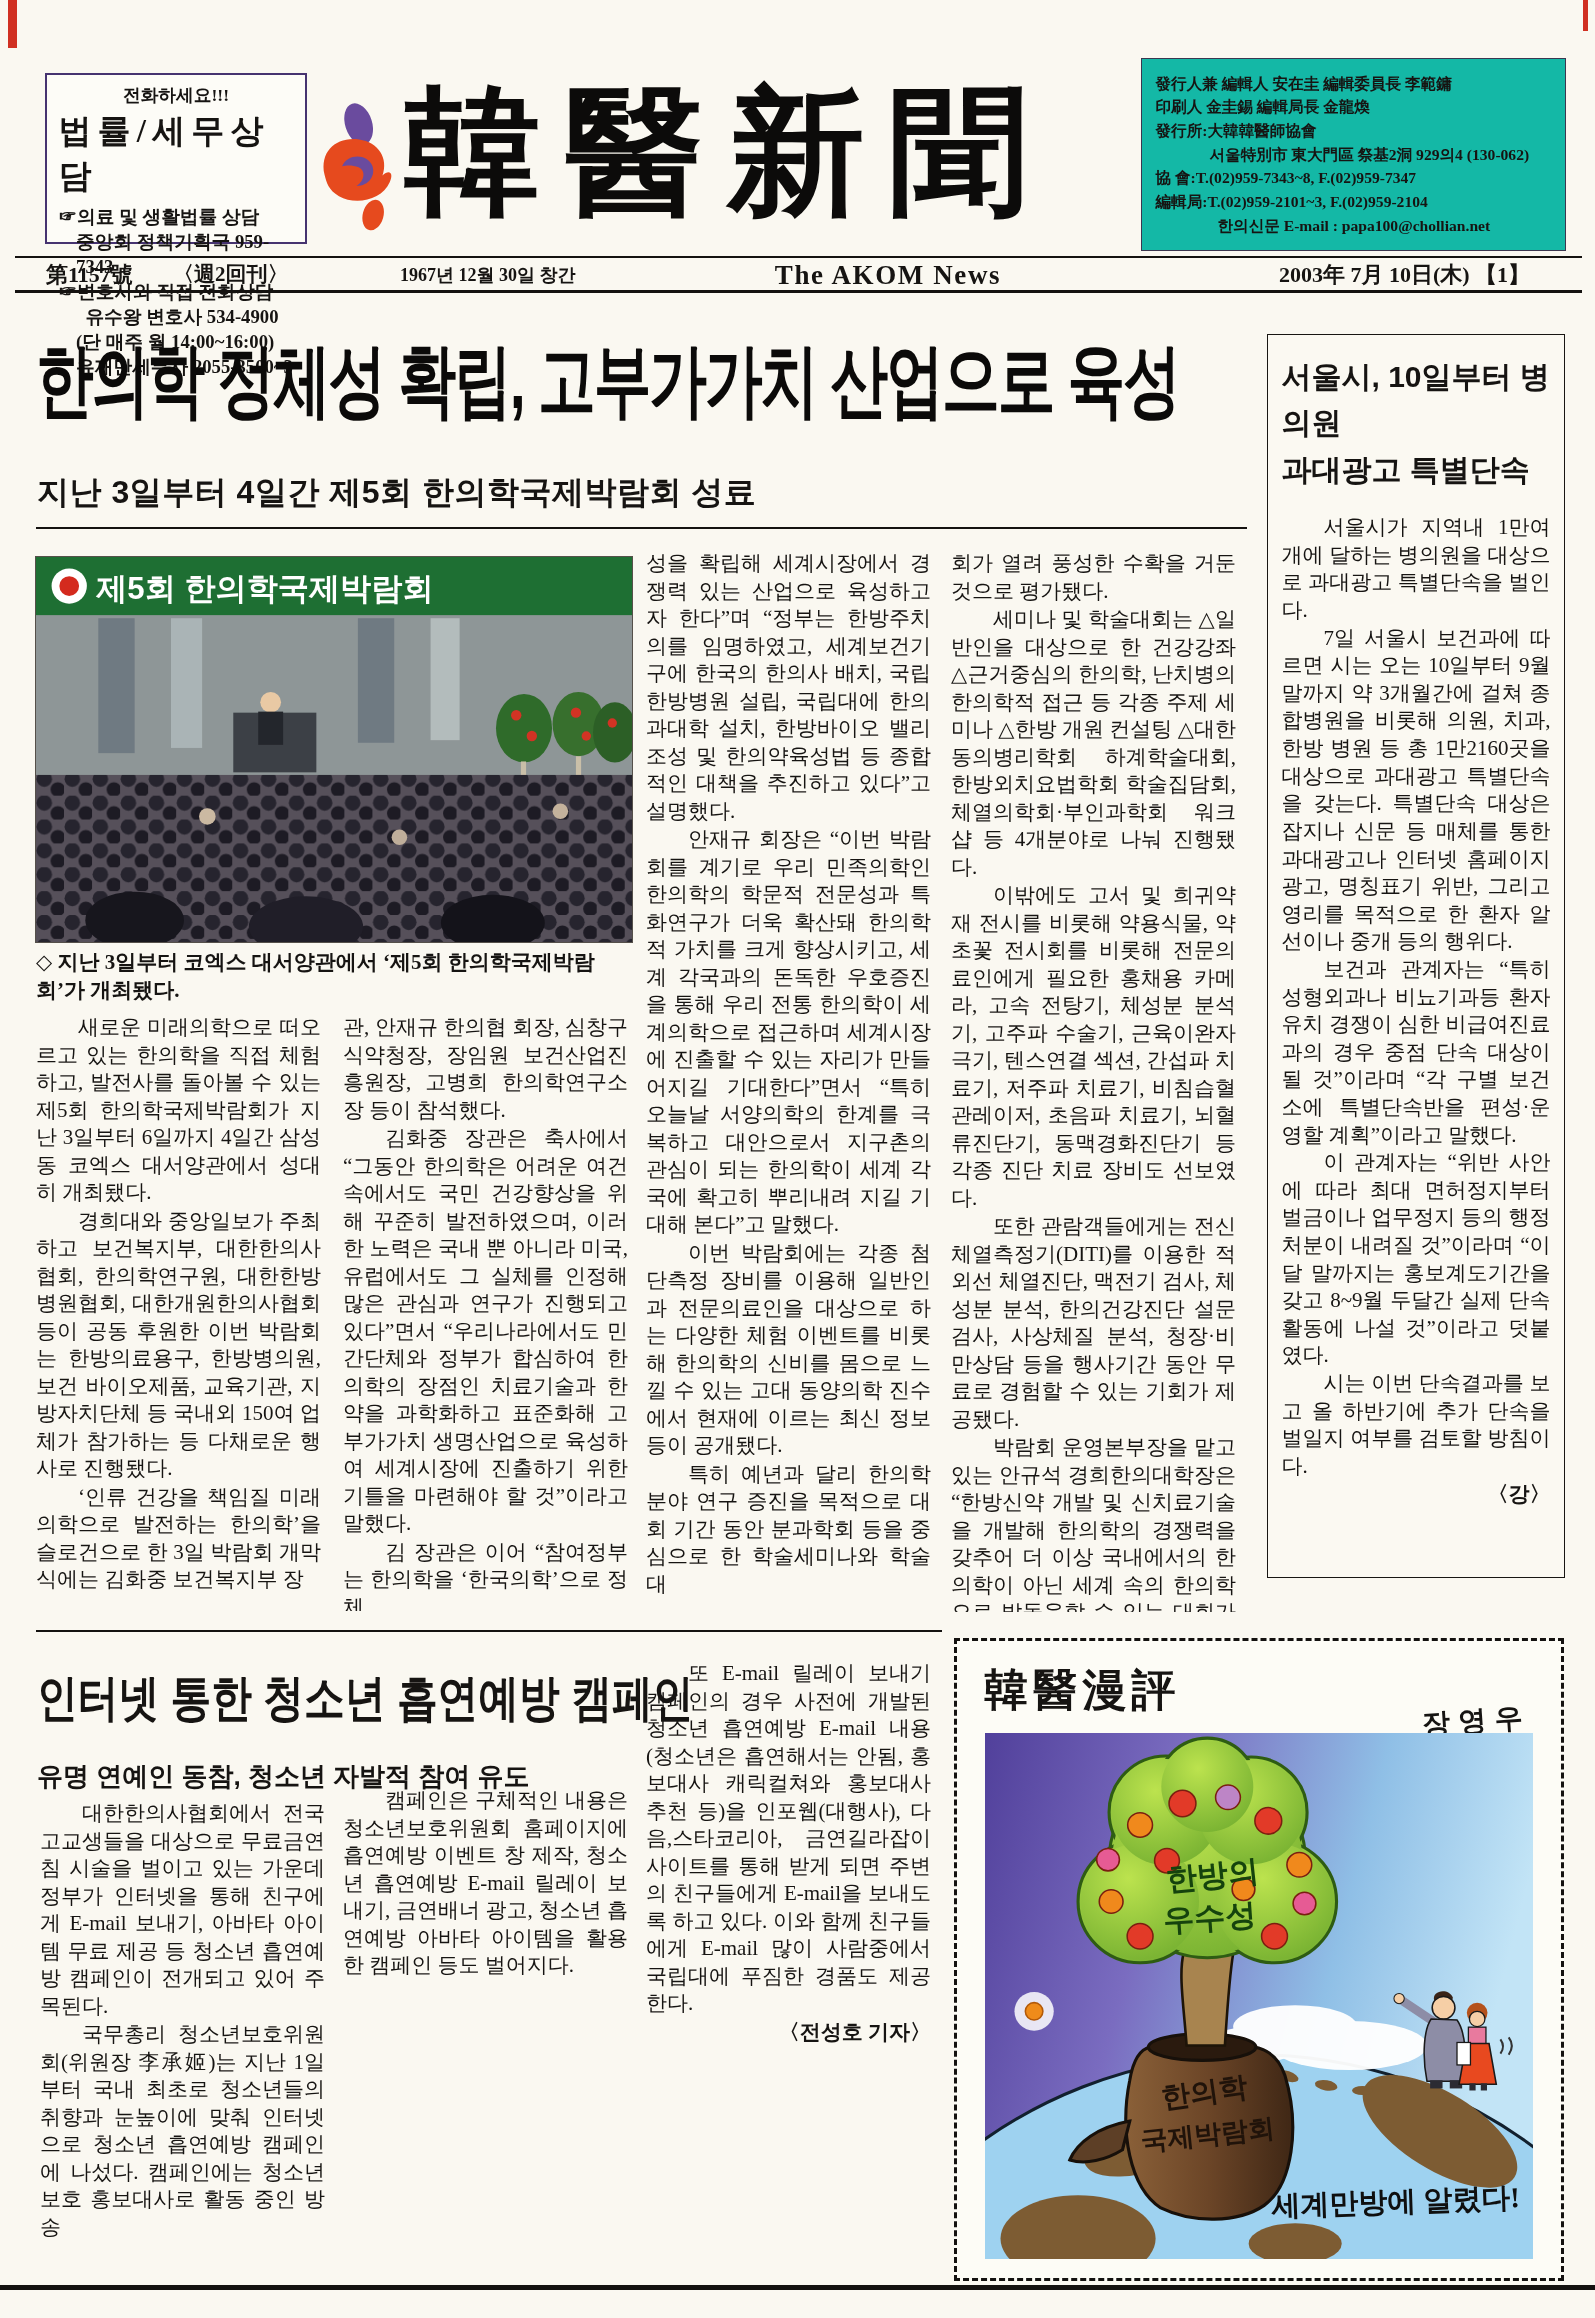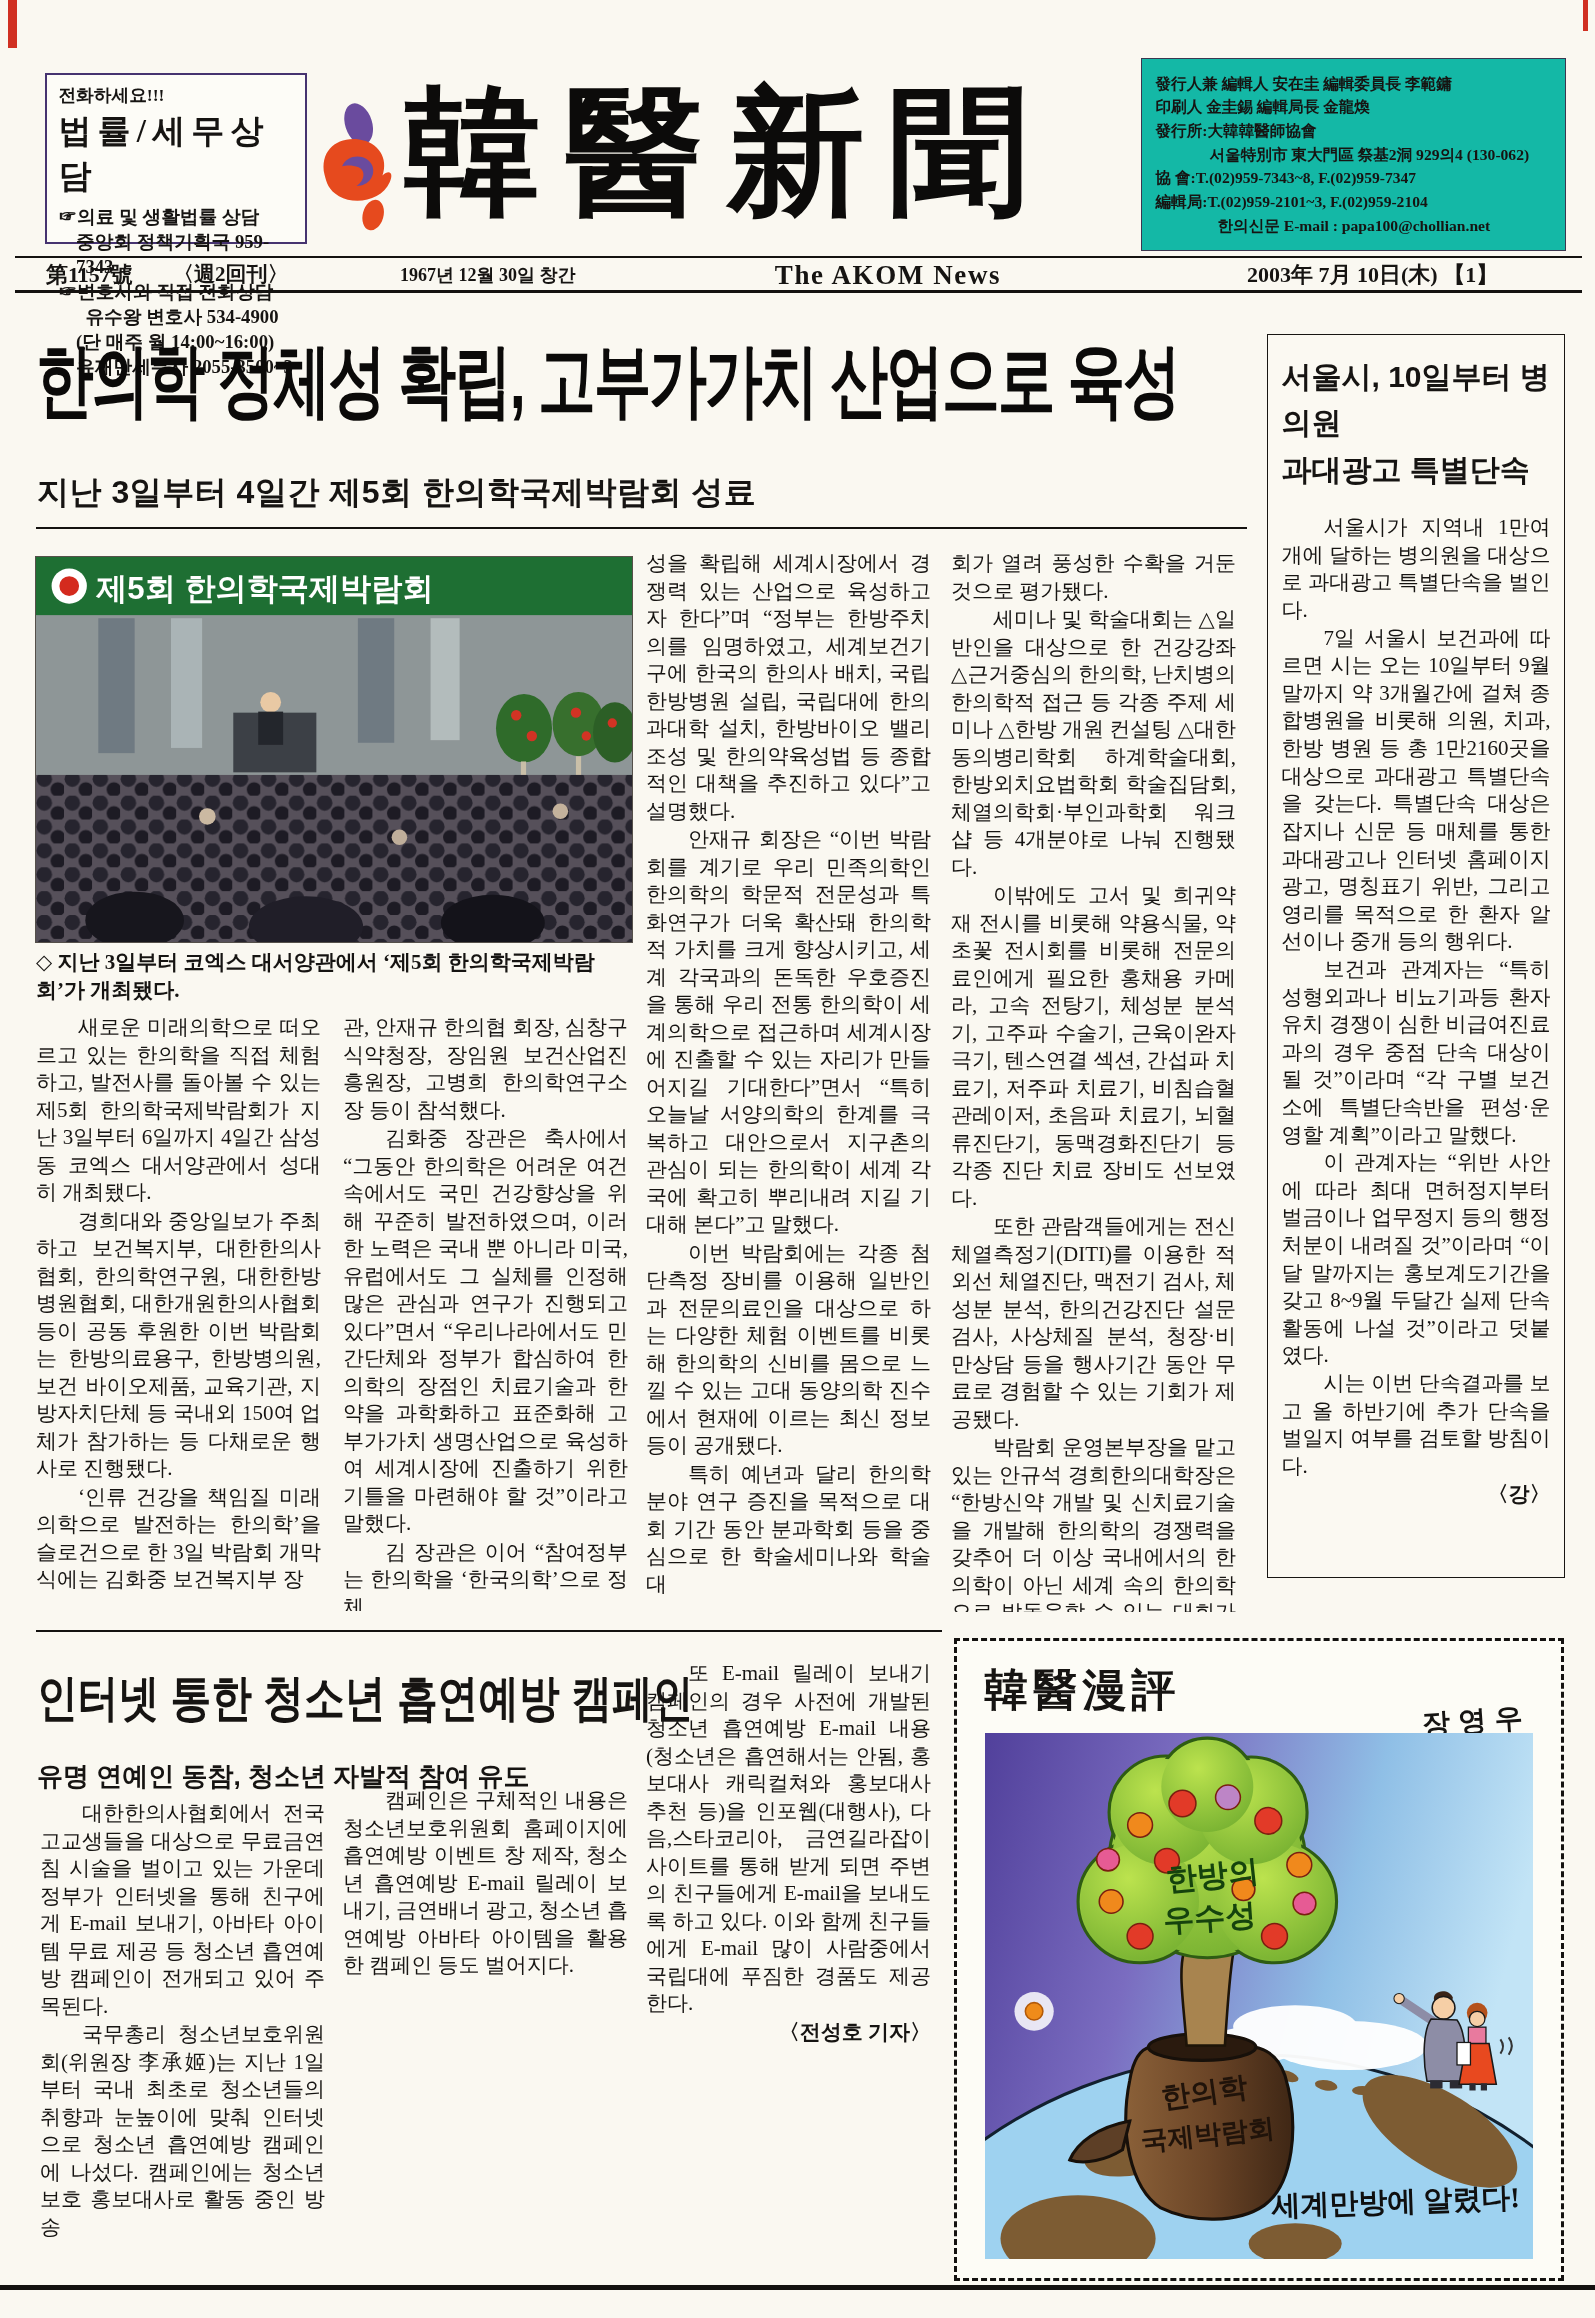--- a/index.html
+++ b/index.html
@@ -5,38 +5,38 @@
   html,body{margin:0;padding:0;background:#e8e6de;}
   .page{position:relative;width:1596px;height:2319px;background:#faf8f1;overflow:hidden;
         font-family:"Liberation Serif","DejaVu Serif",serif;color:#161412;}
   .abs{position:absolute;}
   .rule{position:absolute;background:#141210;}
   .artifact{position:absolute;background:#d03022;}
 
   
   .phonebox{position:absolute;left:45px;top:73px;width:262px;height:171px;border:2.1px solid #463370;
             padding:8.3px 11.4px;box-sizing:border-box;background:#fdfcf7;}
-  .phonebox .callout{font-size:17.7px;font-weight:700;}
+  .phonebox .callout{font-size:17.7px;font-weight:700;text-align:center;}
   .phonebox .ptitle{font-size:33px;font-weight:900;letter-spacing:6.2px;margin:2.1px 0 4.2px;}
   .phonebox .pitem{font-size:18.7px;font-weight:600;line-height:1.34;}
   .ind1{padding-left:17.7px;} .ind2{padding-left:27px;}
 
   
   .masthead-title{position:absolute;left:403px;top:61px;font-size:138px;font-weight:700;
                   letter-spacing:24px;white-space:nowrap;color:#0c0b0a;text-align:right;}
   .pubbox{position:absolute;left:1141px;top:58px;width:425px;height:193px;border:1.6px solid #3c3750;
           padding:12.5px 13.5px;box-sizing:border-box;font-size:15.6px;line-height:1.52;font-weight:600;background:#14b8a6;}
 
   
   .dl{position:absolute;top:260px;font-weight:700;}
   .dl-issue{left:46px;font-size:22px;}
   .dl-freq{left:173px;font-size:21px;}
   .dl-founded{left:400px;top:263px;font-size:18px;font-weight:600;}
   .dl-eng{left:727px;width:322px;text-align:center;font-size:27px;letter-spacing:1.6px;}
-  .dl-date{left:1247px;width:315px;text-align:left;font-size:22px;}
+  .dl-date{left:1247px;width:315px;text-align:center;font-size:22px;}
 
   .headline{position:absolute;left:36px;top:326px;white-space:nowrap;font-size:62px;font-weight:900;
             font-family:"Liberation Sans","DejaVu Sans",sans-serif;transform:scale(0.93,1.30);
             transform-origin:left top;letter-spacing:-2.1px;color:#0b0a09;}
   .subhead{position:absolute;left:37px;top:471px;font-size:32px;font-weight:800;
            font-family:"Liberation Sans","DejaVu Sans",sans-serif;letter-spacing:0.5px;}
 
   .photo{position:absolute;left:36px;top:557px;width:596px;height:385px;background:#9a958a;outline:0.5px solid #55504a;}
   .caption{position:absolute;left:36px;top:948px;width:596px;font-size:21px;font-weight:600;line-height:1.35;}
 

